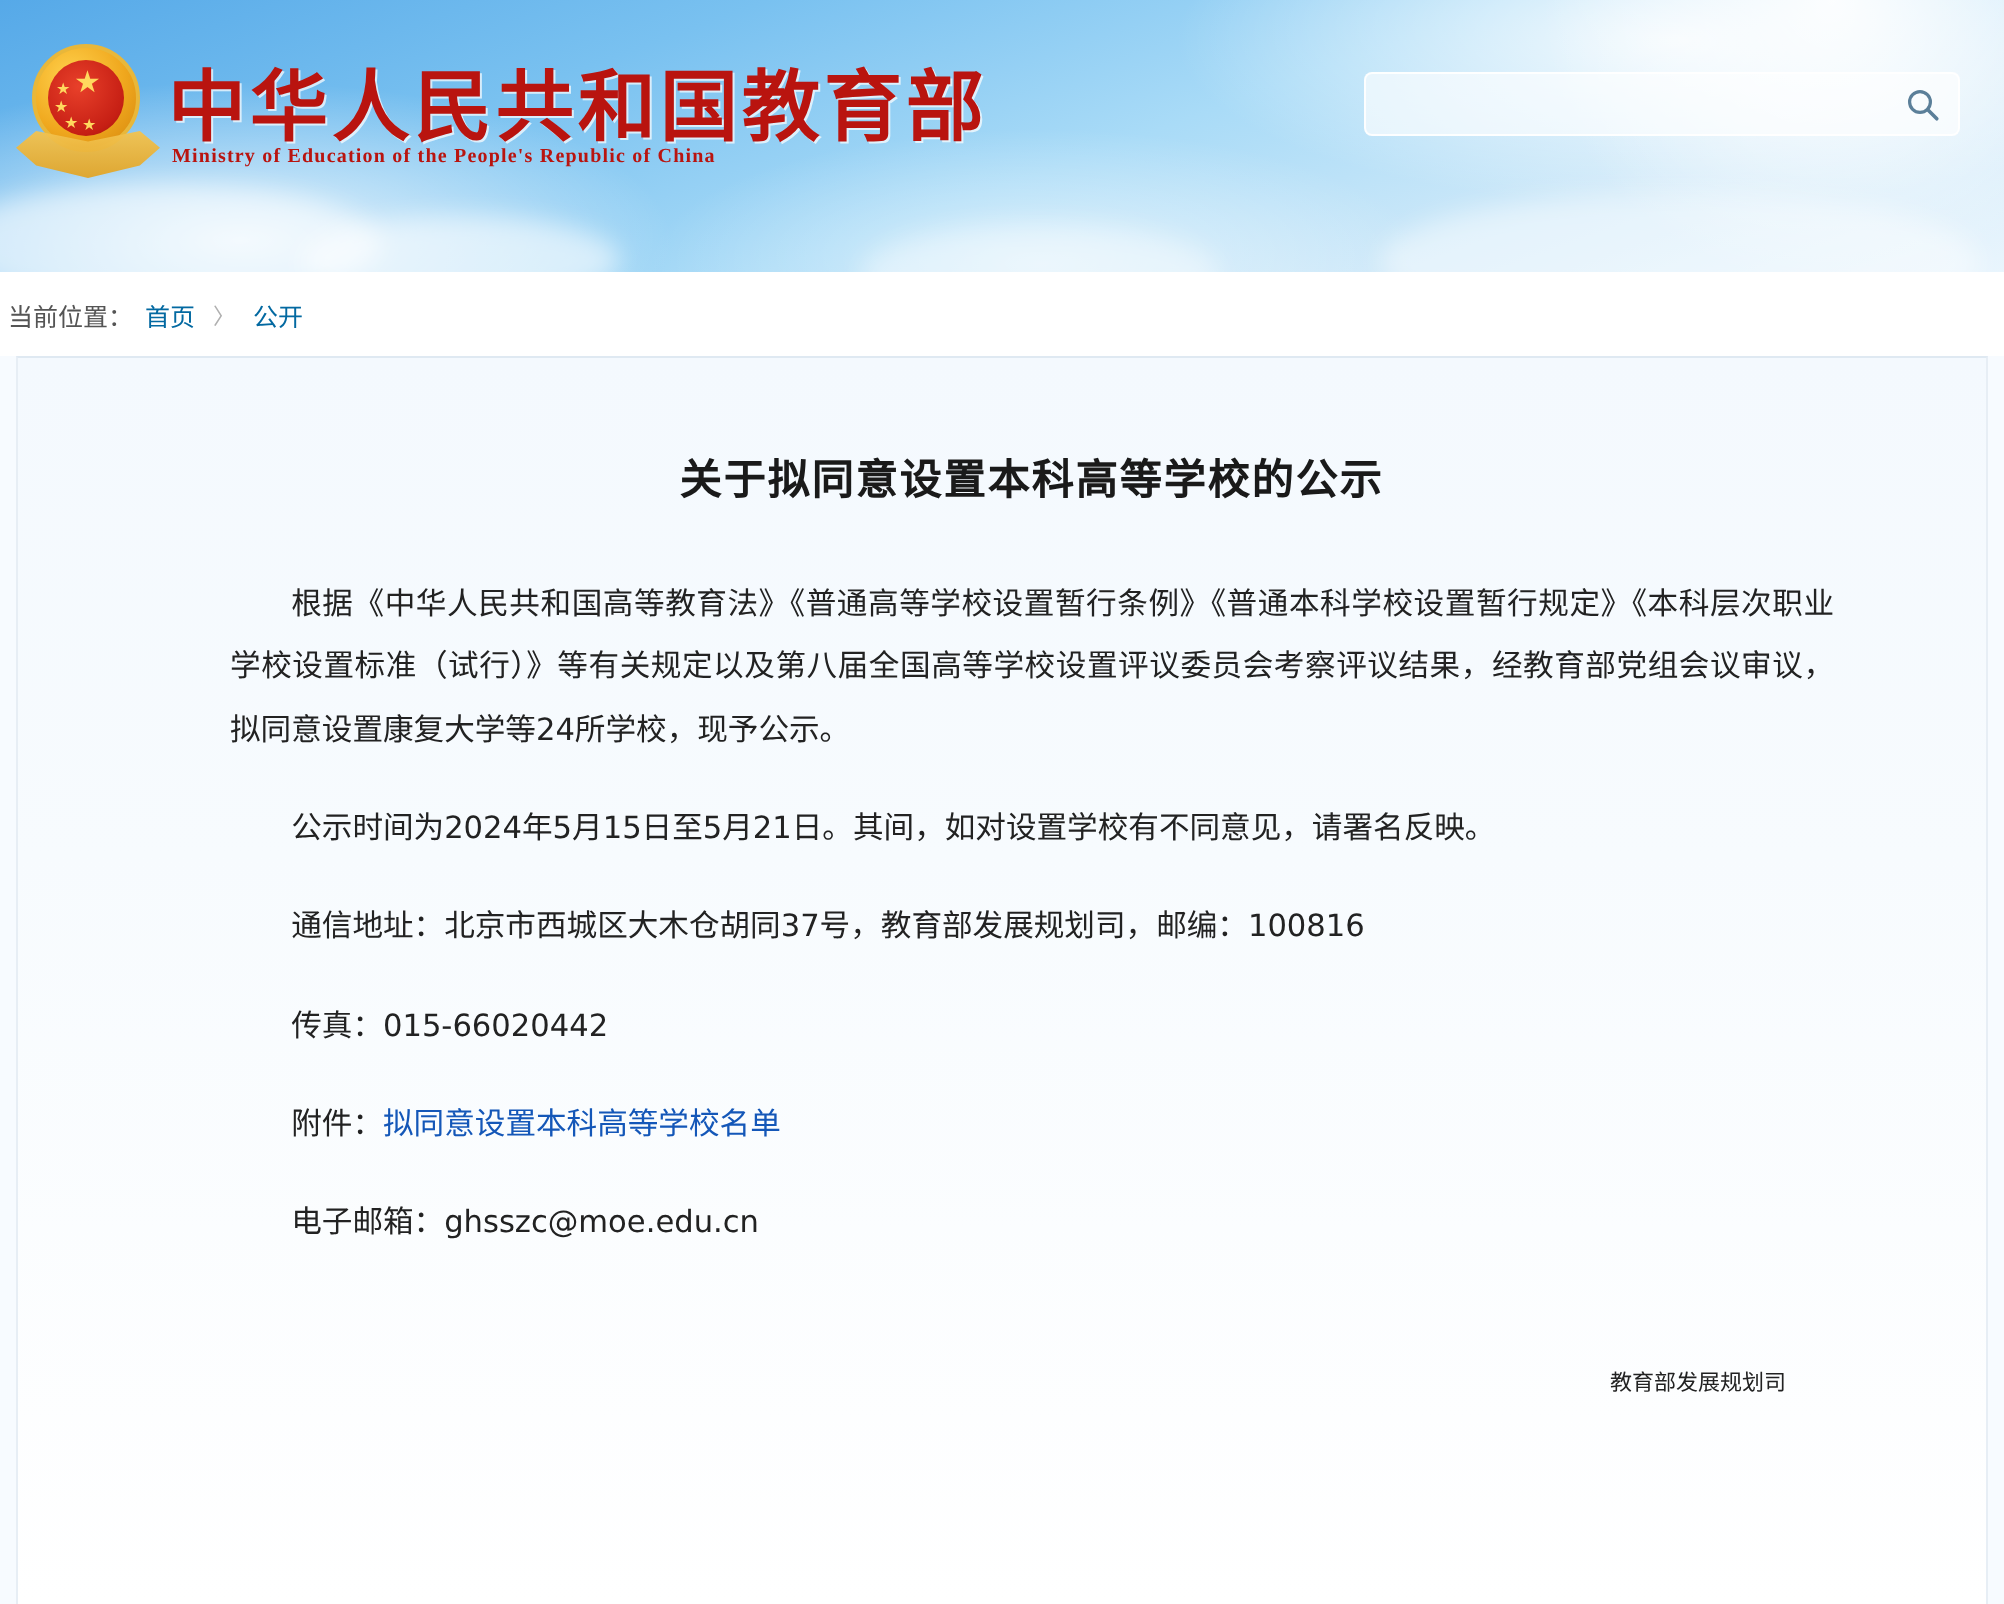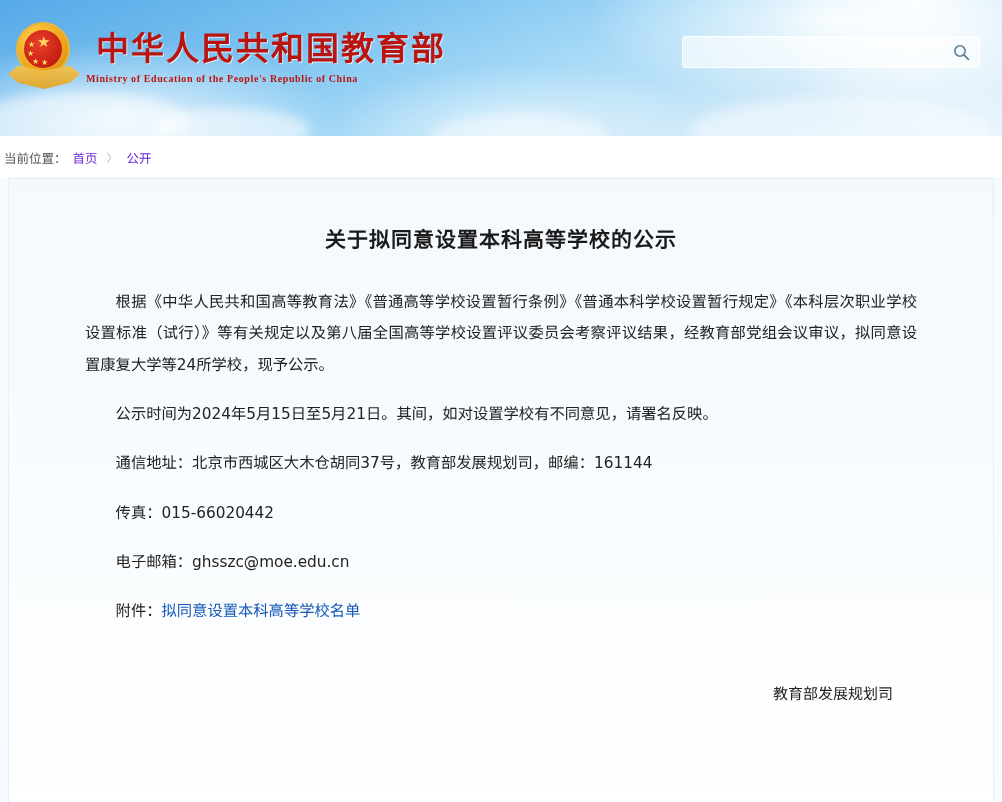--- a/index.html
+++ b/index.html
@@ -84,24 +84,24 @@
     position: absolute;
     left: 0; top: 48px;
     width: 72px; height: 26px;
     background: linear-gradient(180deg, #f4c552 0%, #e0a326 100%);
     clip-path: polygon(0% 38%, 14% 6%, 50% 26%, 86% 6%, 100% 38%, 86% 72%, 50% 96%, 14% 72%);
     opacity: .95;
   }
 
   .title-cn {
     position: absolute;
-    left: 96px;
+    left: 84px;
     top: 22px;
     font-family: "DejaVu Sans", "Liberation Sans", sans-serif;
-    font-size: 33px;
+    font-size: 39px;
     font-weight: bold;
     letter-spacing: 2px;
     color: #b9140f;
     text-shadow: 1px 1px 0 rgba(255,255,255,0.7);
     white-space: nowrap;
   }
   .title-en {
     position: absolute;
     left: 86px;
     top: 73px;
@@ -158,21 +158,21 @@
   .crumb {
     font-size: 12.5px;
     color: #4a4a4a;
     display: flex;
     align-items: center;
     gap: 6px;
     white-space: nowrap;
   }
   .crumb .label { color: #555; }
   .crumb a {
-    color: #6d28d9;
+    color: #0369a1;
     text-decoration: none;
   }
   .crumb .sep {
     color: #b0b0b0;
     font-size: 11px;
     margin: 0 3px;
   }
 
   
   .page {
@@ -181,21 +181,21 @@
     background: #f7fbff;
     padding: 0 8px 0 8px;
   }
   .card {
     width: 986px;
     height: 624px;
     background: linear-gradient(180deg, #f4f9fe 0%, #f7fbfe 40%, #ffffff 100%);
     border-top: 1px solid #dfe9f2;
     border-left: 1px solid #e7eef5;
     border-right: 1px solid #e7eef5;
-    padding: 44px 76px 0 76px;
+    padding: 44px 76px 0 106px;
   }
   .doc-title {
     text-align: center;
     font-family: "DejaVu Sans", "Liberation Sans", sans-serif;
     font-size: 21px;
     font-weight: bold;
     color: #1a1a1a;
     letter-spacing: 1px;
     margin-bottom: 34px;
   }
@@ -213,21 +213,21 @@
   .attach-link {
     color: #1457b8;
     text-decoration: none;
     cursor: pointer;
   }
   .signature {
     margin-top: 54px;
     text-align: right;
     padding-right: 24px;
     font-family: "DejaVu Sans", "Liberation Sans", sans-serif;
-    font-size: 15px;
+    font-size: 11px;
     color: #222;
   }
 </style>
 </head>
 <body>
 
 <div class="header">
   <div class="cloud c1"></div>
   <div class="cloud c2"></div>
   <div class="cloud c3"></div>
@@ -267,23 +267,23 @@
     <a href="#">公开</a>
   </div>
 </div>
 
 <div class="page">
   <div class="card">
     <div class="doc-title">关于拟同意设置本科高等学校的公示</div>
 
     <p class="para indent">根据《中华人民共和国高等教育法》《普通高等学校设置暂行条例》《普通本科学校设置暂行规定》《本科层次职业学校设置标准（试行）》等有关规定以及第八届全国高等学校设置评议委员会考察评议结果，经教育部党组会议审议，拟同意设置康复大学等24所学校，现予公示。</p>
     <p class="para indent gap">公示时间为2024年5月15日至5月21日。其间，如对设置学校有不同意见，请署名反映。</p>
-    <p class="para indent gap">通信地址：北京市西城区大木仓胡同37号，教育部发展规划司，邮编：161144</p>
+    <p class="para indent gap">通信地址：北京市西城区大木仓胡同37号，教育部发展规划司，邮编：100816</p>
     <p class="para indent gap">传真：015-66020442</p>
-    <p class="para indent gap">电子邮箱：ghsszc@moe.edu.cn</p>
-
     <p class="para indent gap">
       <span class="attach-label">附件：</span><a class="attach-link" href="#">拟同意设置本科高等学校名单</a>
     </p>
 
+    <p class="para indent gap">电子邮箱：ghsszc@moe.edu.cn</p>
+
     <div class="signature">教育部发展规划司</div>
   </div>
 </div>
 
 </body></html>

